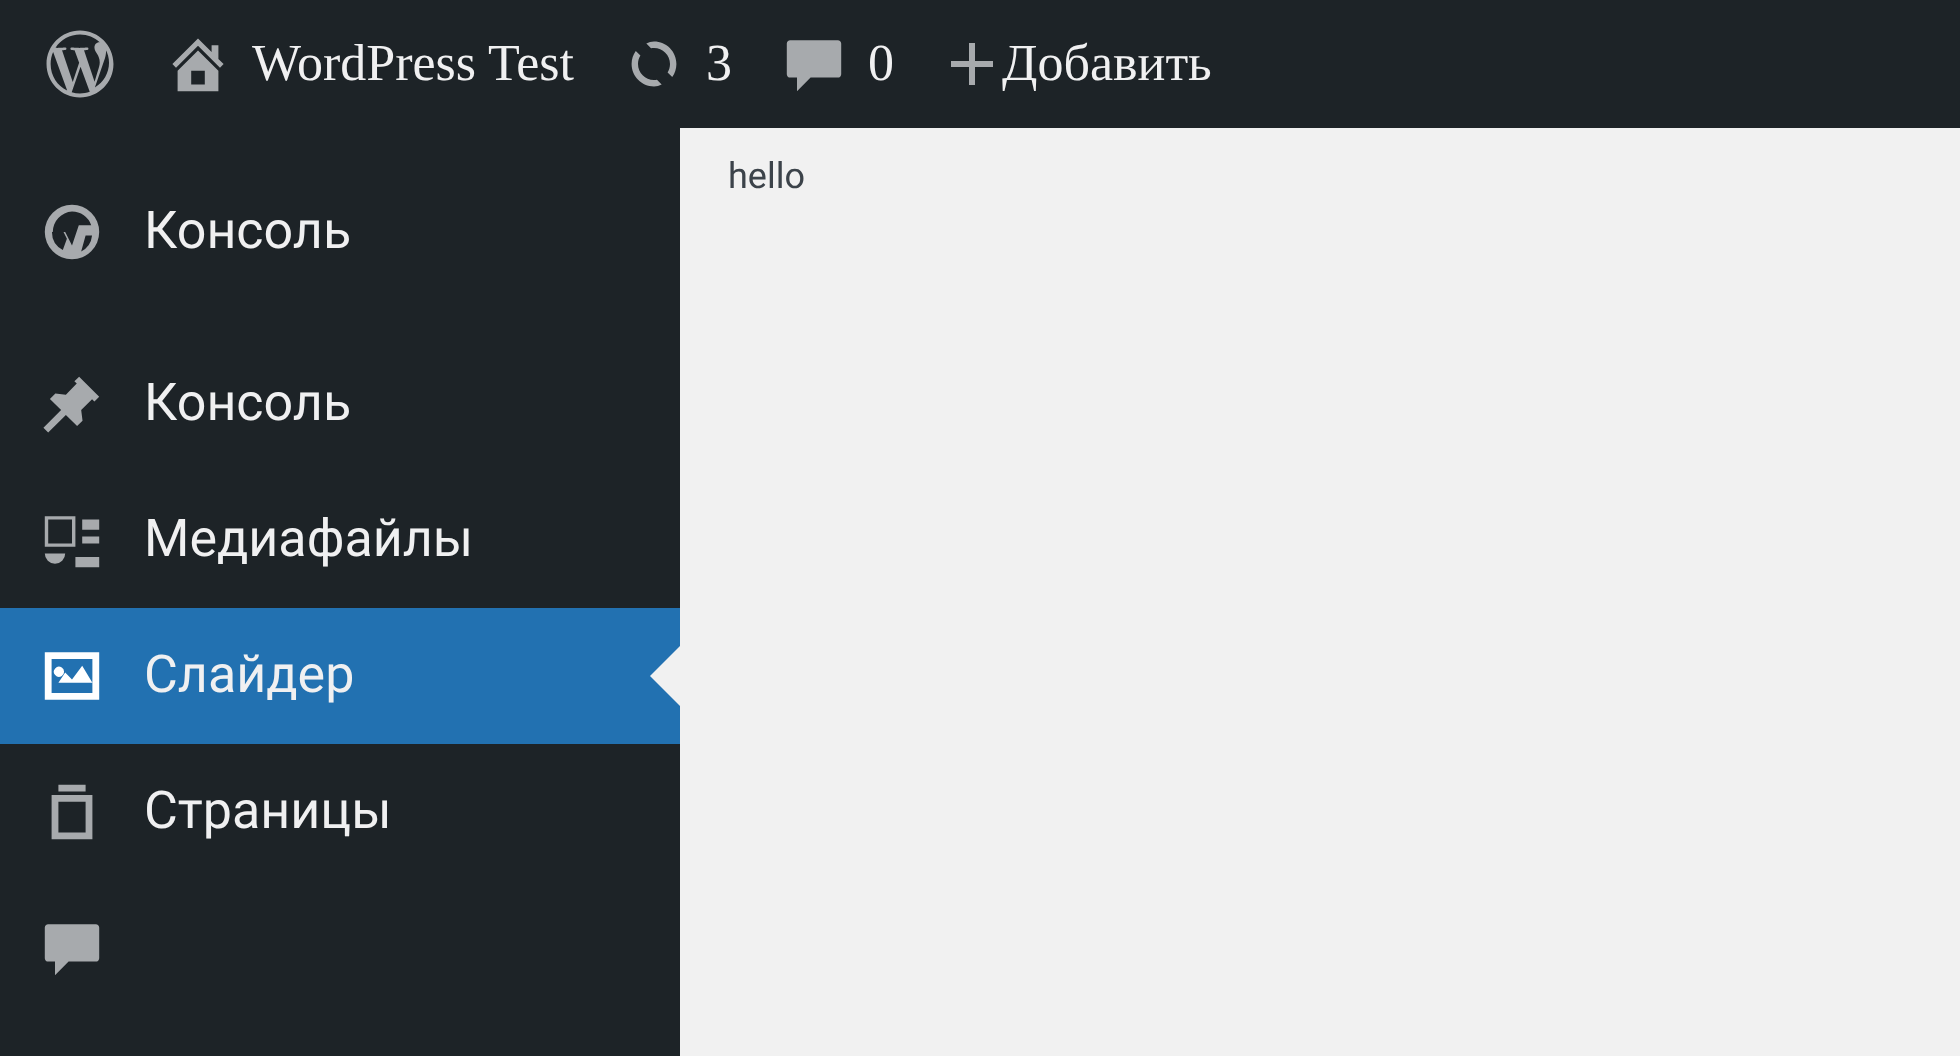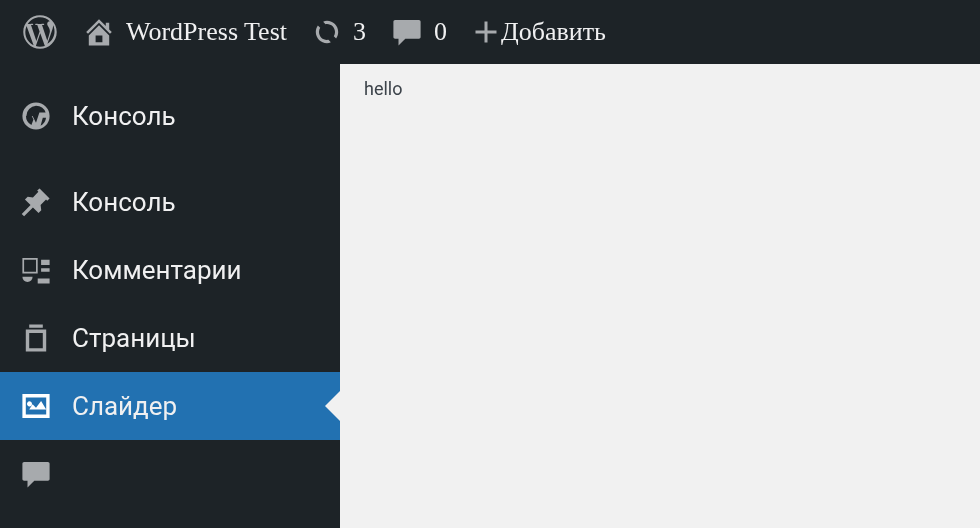--- a/index.html
+++ b/index.html
@@ -157,39 +157,39 @@
       </span>
       <span>Консоль</span>
     </div>
 
     <div class="menu-item">
       <span class="icon">
         <svg width="34" height="34" viewBox="0 0 20 20">
             <path d="M2 3h9v9H2V3zm1 1v7h7V4H3zm10 0h5v3h-5V4zm0 5h5v2h-5V9zm-2 6h7v3h-7v-3zM2 14h6a3 3 0 01-6 0z"></path>
           </svg>
       </span>
-      <span>Комментарии</span>
+      <span>Медиафайлы</span>
+    </div>
+
+    <div class="menu-item current">
+      <span class="icon">
+        <svg width="34" height="34" viewBox="0 0 20 20">
+            <path d="M2 3h16v14H2V3zm2 2v10h12V5H4zm2 7l2-3 2 2 3-4 3 5H6zM7 7.5A1.5 1.5 0 107 10a1.5 1.5 0 000-2.5z"></path>
+          </svg>
+      </span>
+      <span>Слайдер</span>
     </div>
 
     <div class="menu-item">
       <span class="icon">
         <svg width="34" height="34" viewBox="0 0 20 20">
             <path d="M6 2h8v2H6V2zm-2 3h12v13H4V5zm2 2v9h8V7H6z"></path>
           </svg>
       </span>
       <span>Страницы</span>
-    </div>
-
-    <div class="menu-item current">
-      <span class="icon">
-        <svg width="34" height="34" viewBox="0 0 20 20">
-            <path d="M2 3h16v14H2V3zm2 2v10h12V5H4zm2 7l2-3 2 2 3-4 3 5H6zM7 7.5A1.5 1.5 0 107 10a1.5 1.5 0 000-2.5z"></path>
-          </svg>
-      </span>
-      <span>Слайдер</span>
     </div>
 
     <div class="menu-item">
       <span class="icon">
         <svg width="34" height="34" viewBox="0 0 20 20">
             <path d="M3 3h14c.55 0 1 .45 1 1v9c0 .55-.45 1-1 1H9l-4 4v-4H3c-.55 0-1-.45-1-1V4c0-.55.45-1 1-1z"></path>
           </svg>
       </span>
     </div>
 

